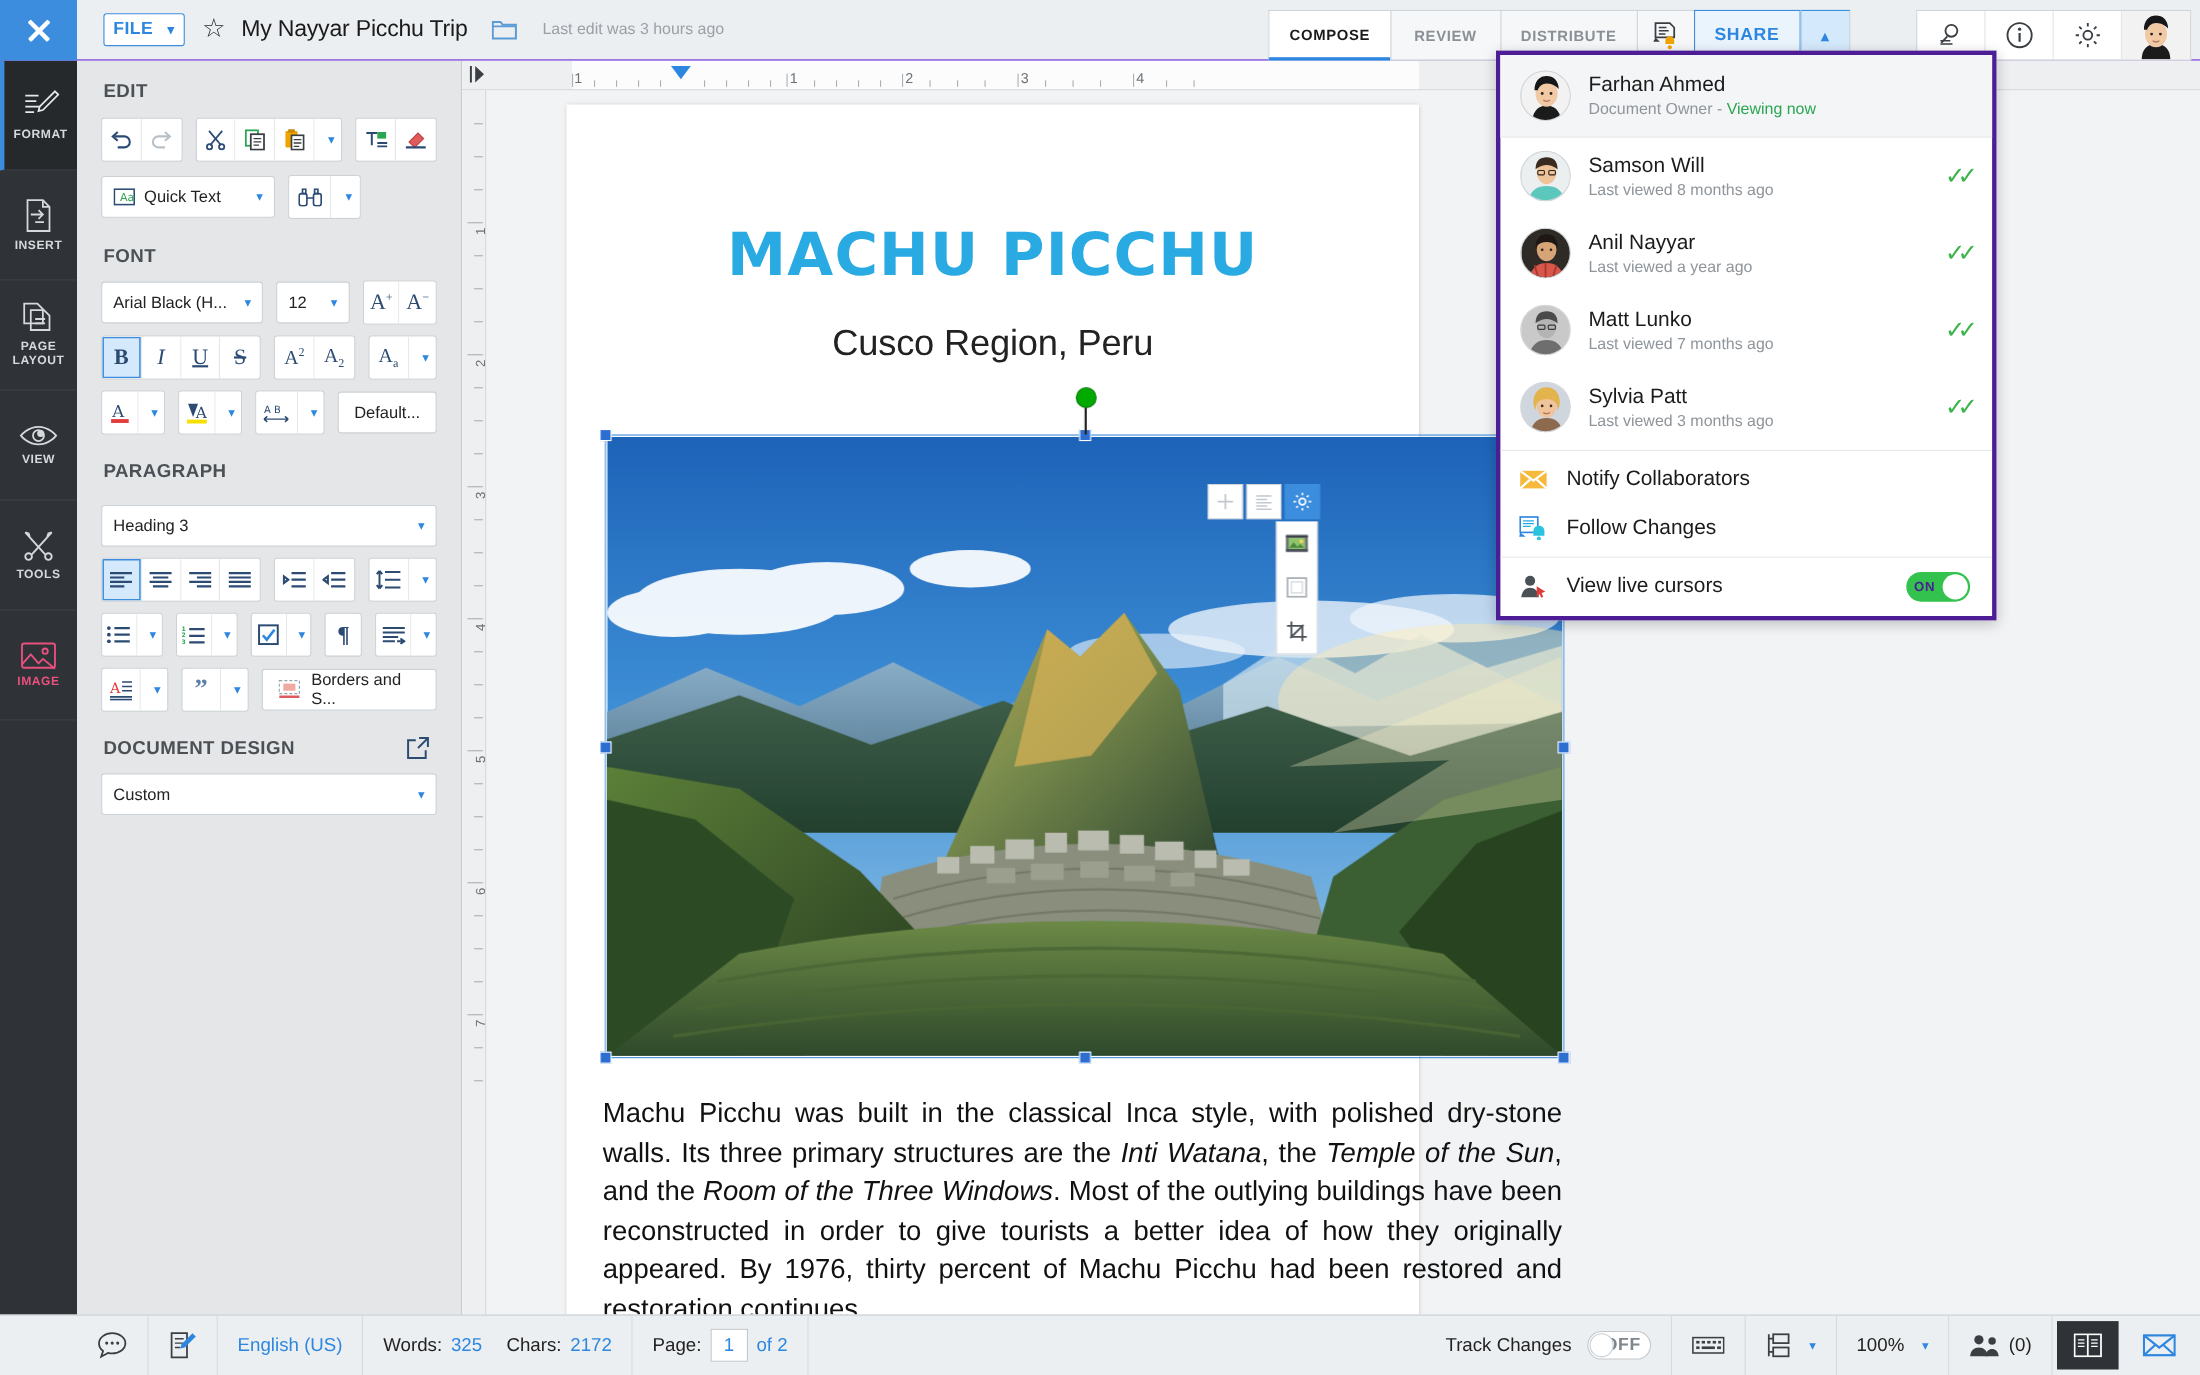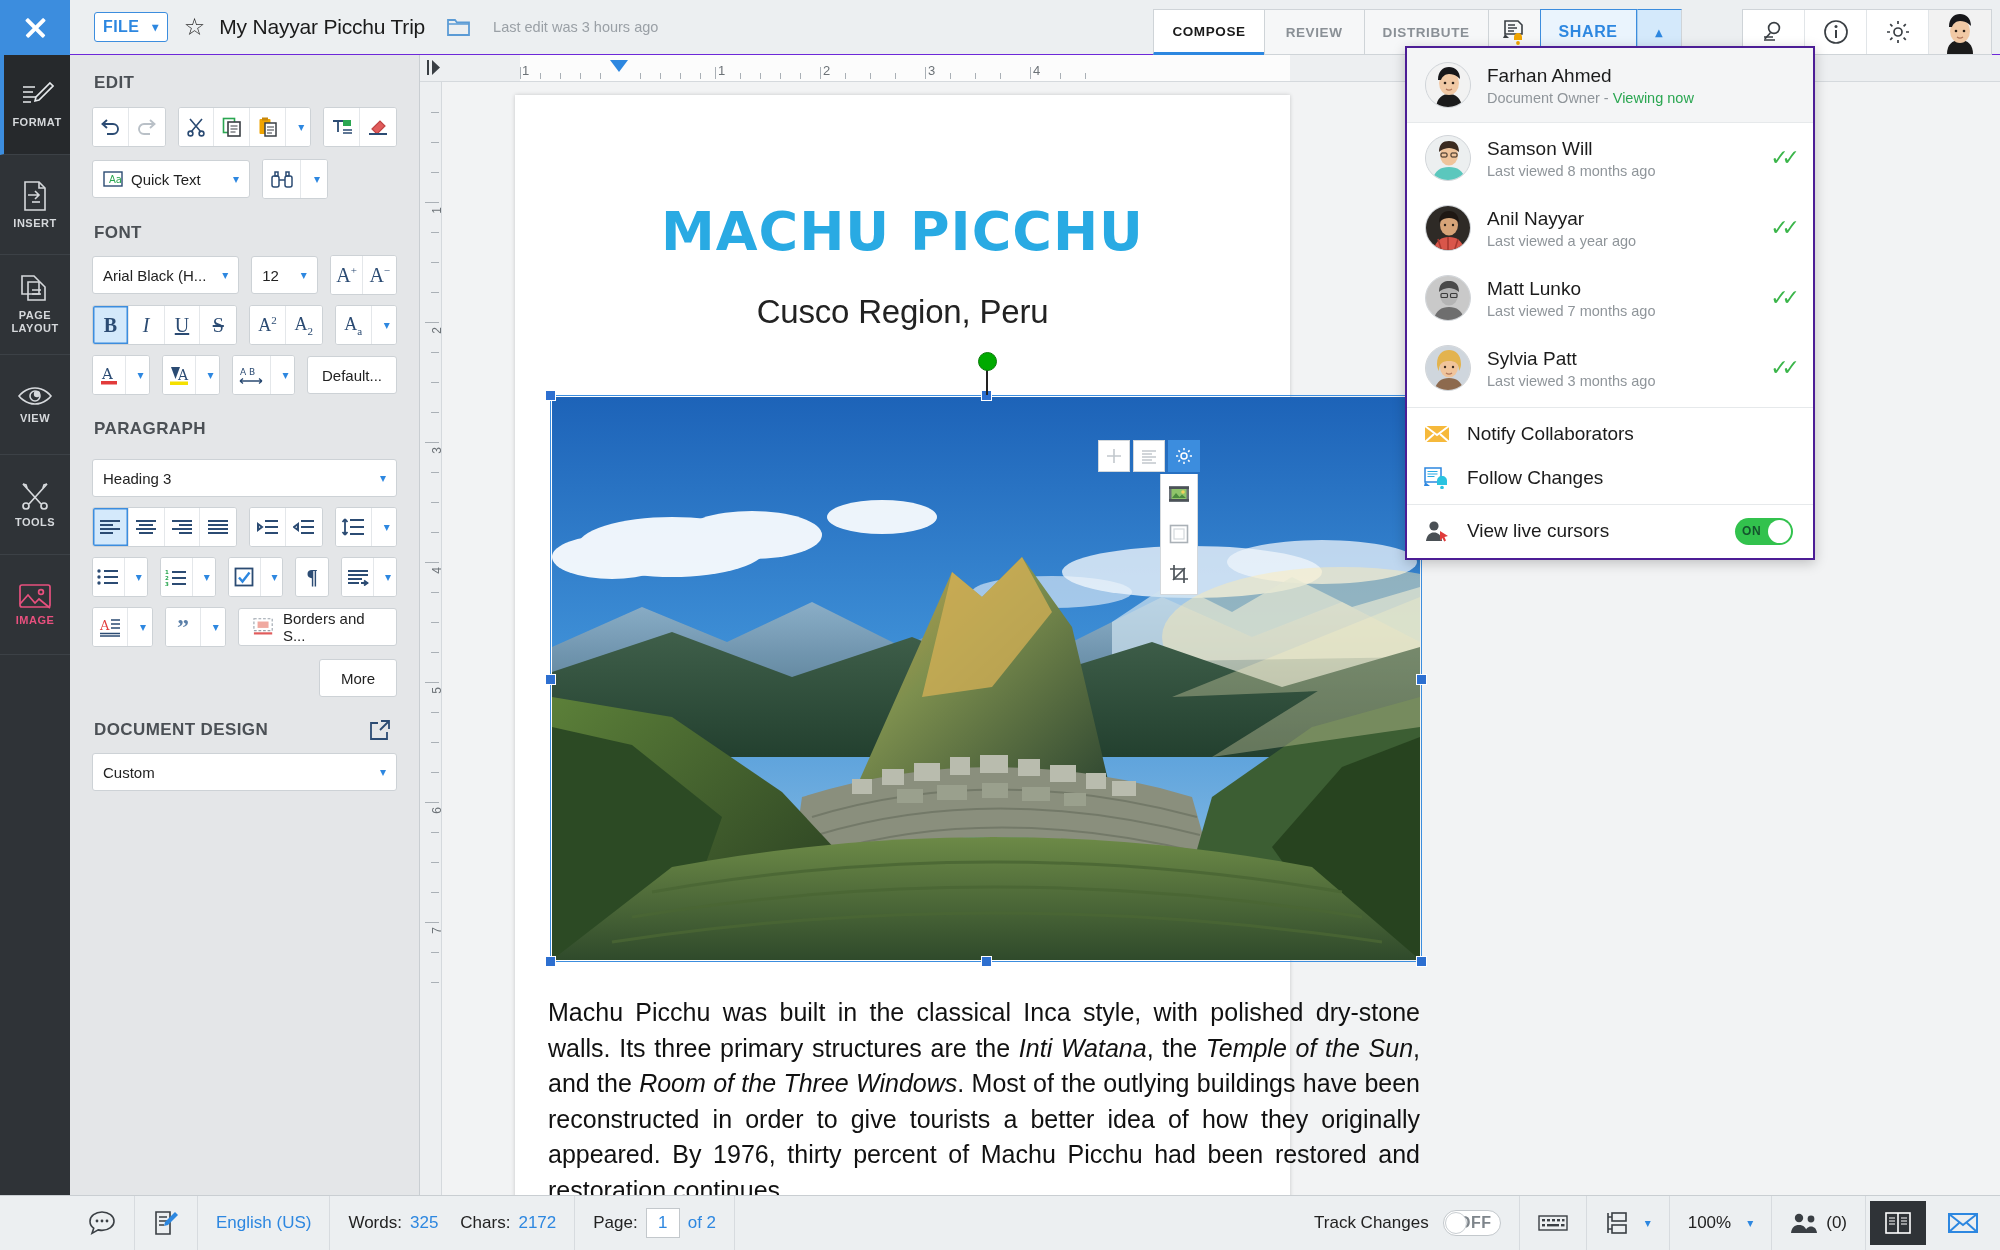--- a/index.html
+++ b/index.html
@@ -82,32 +82,32 @@
   .rot-knob{position:absolute;width:19px;height:19px;border-radius:50%;background:#0a0;border:1.5px solid #0b7a0b;}
 
   
   .imgtb{position:absolute;left:678px;top:385px;display:flex;gap:3px;z-index:8;}
   .imgtb .ib{width:32px;height:32px;background:#fff;border:1px solid #d3d8dc;display:flex;align-items:center;justify-content:center;color:#b9c0c7;}
   .imgtb .ib.on{background:#3c8dde;border-color:#3c8dde;color:#fff;}
   .imgtb-v{position:absolute;left:740px;top:419px;width:38px;background:#fff;border:1px solid #d3d8dc;border-top:none;z-index:8;}
   .imgtb-v .ib{height:40px;display:flex;align-items:center;justify-content:center;color:#5a6167;}
 
   
-  .dropdown{position:absolute;right:185px;top:46px;width:410px;background:#fff;border:2px solid #4c1d95;box-shadow:0 3px 12px rgba(0,0,0,.22);z-index:60;}
+  .dropdown{position:absolute;right:185px;top:46px;width:455px;background:#fff;border:4px solid #4c1d95;box-shadow:0 3px 12px rgba(0,0,0,.22);z-index:60;}
   .dd-owner{display:flex;align-items:center;gap:16px;padding:14px 18px;background:#f4f5f6;border-bottom:1px solid #e6e9eb;}
   .dd-row{display:flex;align-items:center;gap:16px;padding:12px 18px;position:relative;}
   .dd-av{width:46px;height:46px;border-radius:50%;overflow:hidden;flex:0 0 46px;border:1px solid #d0d4d8;background:#dfe3e6;}
   .dd-name{font-size:19px;color:#1b1b1b;line-height:1.25;}
   .dd-sub{font-size:14.5px;color:#8f959a;margin-top:2px;}
   .dd-sub .green{color:#2aa651;}
   .ticks{position:absolute;right:20px;top:50%;transform:translateY(-50%);color:#3bb54a;font-size:22px;letter-spacing:-7px;}
   .dd-sep{height:1px;background:#e6e9eb;margin:4px 0;}
   .dd-act{display:flex;align-items:center;gap:17px;padding:11px 17px;font-size:19px;color:#1b1b1b;}
   .toggle{position:absolute;right:20px;width:58px;height:27px;border-radius:14px;background:#32c24d;display:flex;align-items:center;justify-content:flex-start;padding:0 4px;}
-  .toggle .tlabel{color:#14532d;font-size:12px;font-weight:bold;letter-spacing:.6px;margin-left:3px;}
+  .toggle .tlabel{color:#4c1d95;font-size:12px;font-weight:bold;letter-spacing:.6px;margin-left:3px;}
   .toggle .knob{position:absolute;right:2px;top:2px;width:23px;height:23px;border-radius:50%;background:#fff;}
 
   
   .status{position:absolute;left:0;bottom:0;width:2000px;height:55px;background:#eceff1;border-top:1px solid #c9ced2;display:flex;align-items:center;z-index:45;}
   .st-left{position:absolute;left:70px;display:flex;align-items:center;height:55px;}
   .st-cell{display:flex;align-items:center;justify-content:center;height:55px;padding:0 18px;border-right:1px solid #d7dbdf;font-size:17px;color:#222;gap:8px;}
   .st-cell.nb{border-right:none;}
   .blue{color:#2d87e0;}
   .pagebox{background:#fff;border:1px solid #c3c8cc;width:34px;height:30px;display:flex;align-items:center;justify-content:center;color:#2d87e0;font-size:17px;}
   .st-right{position:absolute;right:0;display:flex;align-items:center;height:55px;}
@@ -613,25 +613,20 @@
           </div>
       </div>
       <div class="btnplain" style="gap:10px">
         <svg width="22" height="20" viewBox="0 0 22 20">
             <rect x="1" y="1" width="20" height="13" fill="none" stroke="#9aa3ac" stroke-width="1.2" stroke-dasharray="3 2"></rect>
             <rect x="5" y="4" width="12" height="7" fill="#f0a9a0"></rect>
             <path d="M1 17h20" stroke="#e05b5b" stroke-width="2.4"></path>
           </svg>
         <span>Borders and S...</span>
       </div>
-    </div>
-    <div class="row" style="margin-top:12px;justify-content:flex-end">
-      <div class="btnplain" style="min-width:78px;justify-content:center">
-          <span>More</span>
-        </div>
     </div>
 
     <div class="row" style="margin-top:22px;justify-content:space-between;padding-right:28px">
       <div class="sec-title" style="padding-left:2px">DOCUMENT DESIGN</div>
       <div>
         <svg width="22" height="22" viewBox="0 0 22 22">
             <g fill="none" stroke="#2b4b73" stroke-width="1.8">
               <path d="M12 2h8v8M20 2l-9 9M18 13v7H2V4h7"></path>
             </g>
           </svg>

